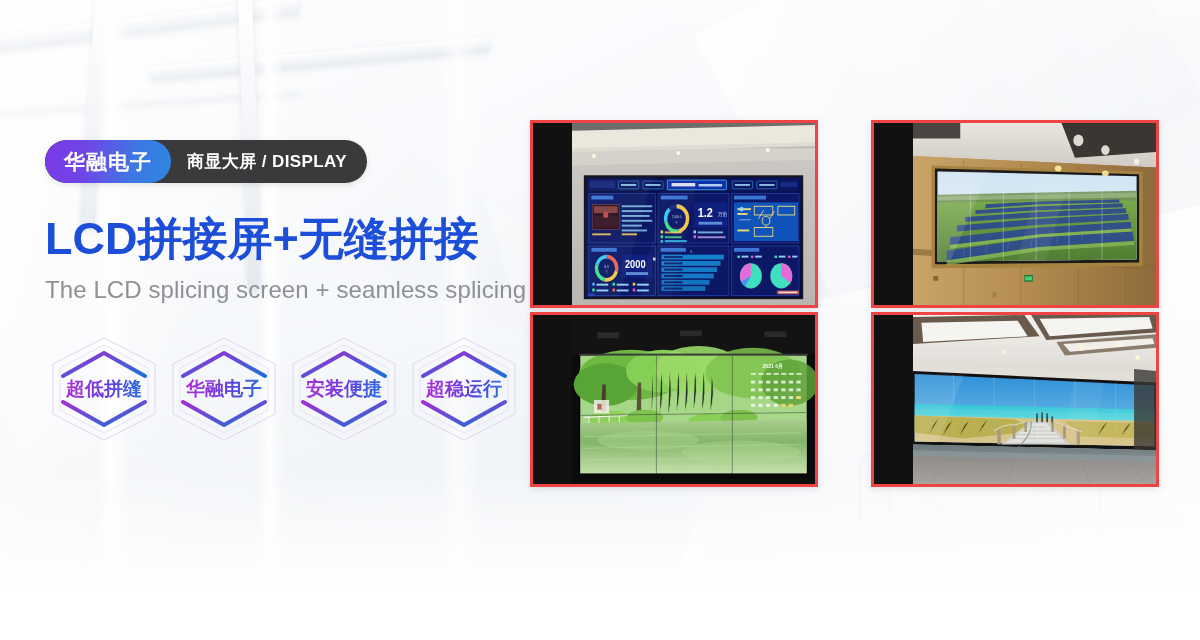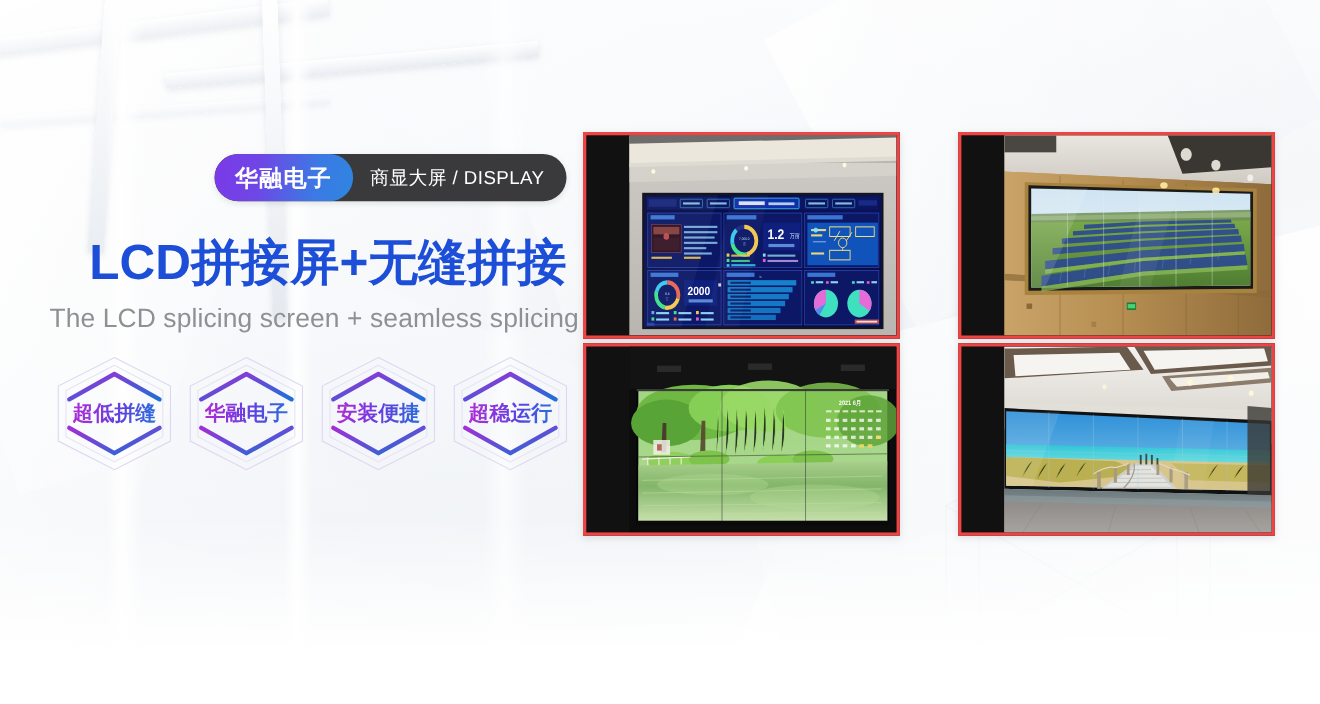--- a/index.html
+++ b/index.html
@@ -11,21 +11,20 @@
   body {
     font-family: "Liberation Sans", "DejaVu Sans", sans-serif;
   }
 
   .banner {
     position: relative;
     width: 1200px;
     height: 640px;
     overflow: hidden;
     background: #fdfdfe;
-    text-align: right;
   }
 
   
   .bg-base {
     position: absolute;
     inset: 0;
     background:
       linear-gradient(160deg, #ffffff 0%, #fbfcfd 28%, #f2f4f7 55%, #fafbfc 78%, #ffffff 100%);
   }
   .bg-facets { position: absolute; inset: 0; }
@@ -120,21 +119,21 @@
     letter-spacing: 1px;
     z-index: 2;
     white-space: nowrap;
   }
   .brand-right {
     display: flex;
     align-items: center;
     padding: 0 20px 0 16px;
     color: #ffffff;
     font-size: 17px;
-    font-weight: normal;
+    font-weight: bold;
     letter-spacing: 0.4px;
     white-space: nowrap;
   }
 
   
   .headline {
     margin-top: 32px;
     font-size: 45px;
     font-weight: bold;
     color: #1d4ed8;
@@ -147,21 +146,21 @@
     font-size: 24px;
     color: #8e9094;
     letter-spacing: 0.1px;
     white-space: nowrap;
   }
 
   
   .features {
     position: absolute;
     left: 45px;
-    top: 320px;
+    top: 333px;
     display: flex;
     gap: 2px;
   }
   .feature {
     position: relative;
     width: 118px;
     height: 112px;
     display: flex;
     align-items: center;
     justify-content: center;

